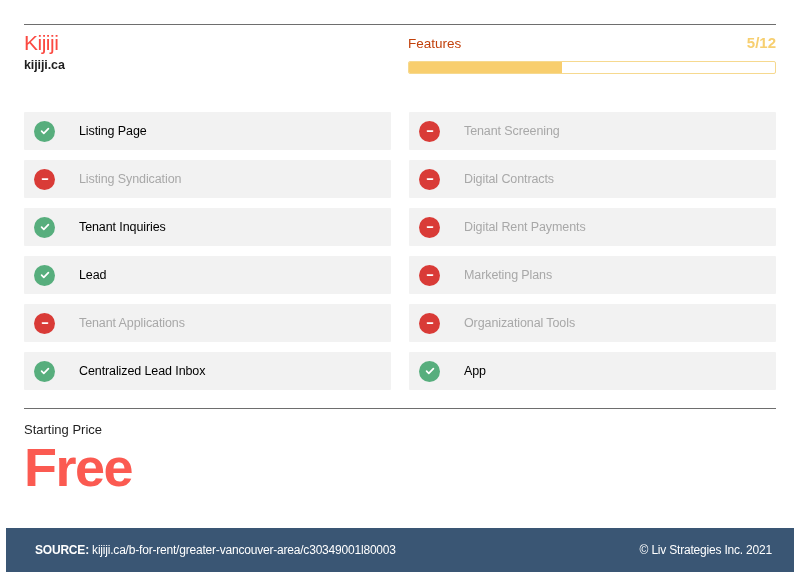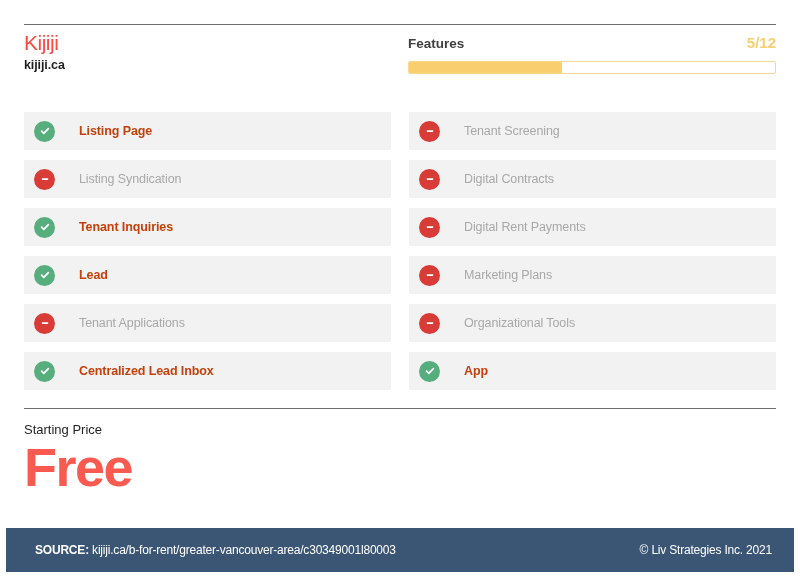--- a/index.html
+++ b/index.html
@@ -65,22 +65,22 @@
     flex: 1 1 auto;
     padding-top: 4px;
   }
   .features-row {
     display: flex;
     align-items: baseline;
     justify-content: space-between;
   }
   .features-label {
     font-size: 13.5px;
-    font-weight: bold;
-    color: #404040;
+    font-weight: normal;
+    color: #c2410c;
   }
   .features-count {
     font-size: 15px;
     font-weight: bold;
     color: #f7cf70;
   }
   .progress-track {
     position: relative;
     margin-top: 10px;
     height: 13px;
@@ -131,21 +131,21 @@
   .status-icon.yes { background: #57ae7d; }
   .status-icon.no  { background: #d93b37; }
 
   .status-icon svg { display: block; }
 
   .feature-label {
     margin-left: 24px;
     font-size: 12.5px;
     letter-spacing: -0.1px;
   }
-  .feature-label.on  { color: #c2410c; font-weight: bold; }
+  .feature-label.on  { color: #000000; font-weight: normal; }
   .feature-label.off { color: #a8a8a8; font-weight: normal; }
 
   
   .price-block {
     position: absolute;
     top: 422px;
     left: 24px;
   }
   .price-caption {
     font-size: 13px;

